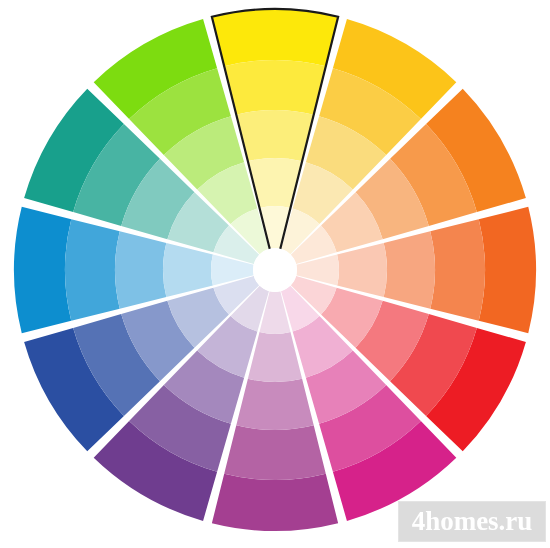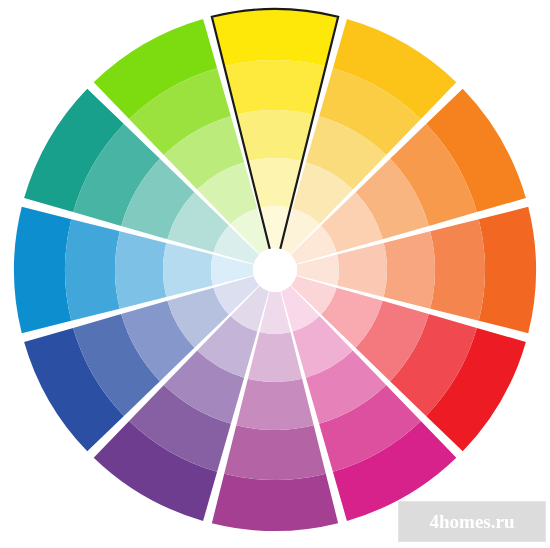--- a/index.html
+++ b/index.html
@@ -35,21 +35,21 @@
     background: #dcdcdc;
     border: 1px solid #e4e4e4;
     display: flex;
     align-items: center;
     justify-content: center;
     box-sizing: border-box;
   }
   #watermark-text {
     font-family: "Liberation Serif", "DejaVu Serif", serif;
     font-weight: bold;
-    font-size: 19px;
+    font-size: 27px;
     color: #ffffff;
     letter-spacing: 0px;
     line-height: 1;
     white-space: nowrap;
     text-align: center;
   }
 </style>
 </head>
 <body>
 

